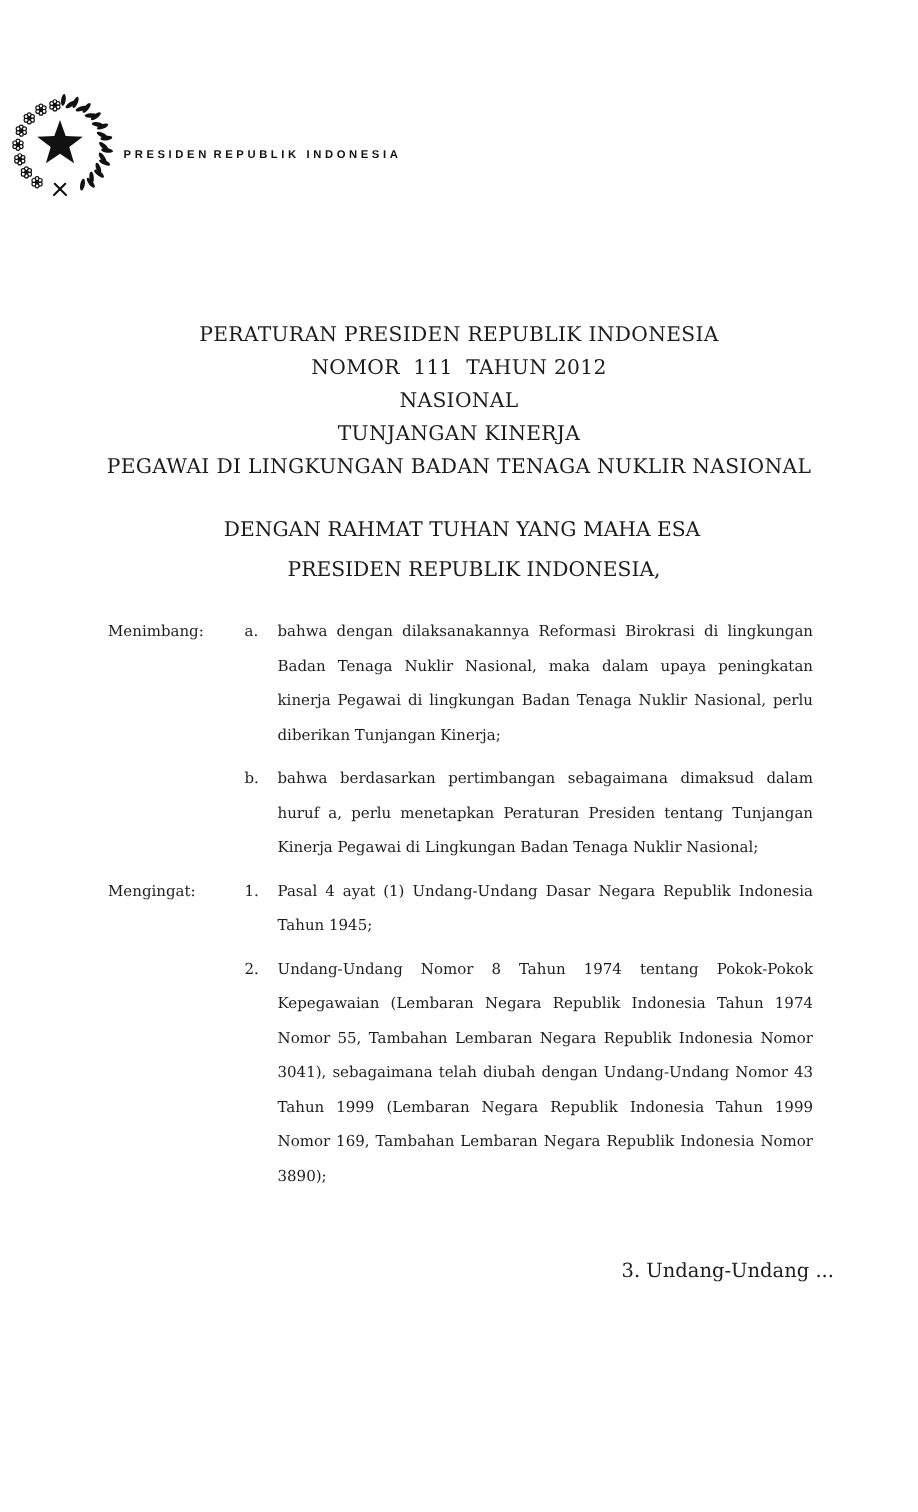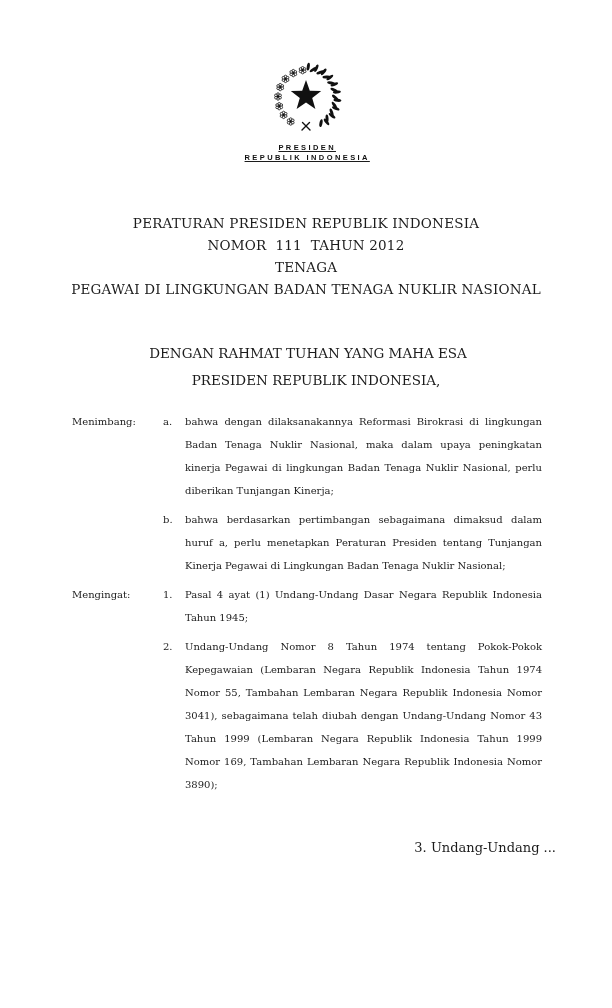--- a/index.html
+++ b/index.html
@@ -10,21 +10,21 @@
     background: #ffffff;
     color: #1c1c1c;
     font-family: "DejaVu Serif", serif;
     overflow: hidden;
   }
 
   
   .letterhead {
     position: absolute;
     top: 62px; left: 0; right: 0;
-    display: flex; flex-direction: column; align-items: center; text-decoration: underline;
+    display: flex; flex-direction: row; align-items: center;
   }
   .seal-svg { display: block; margin-bottom: 5px; }
   .seal-text {
     font-family: "Liberation Sans", sans-serif;
     font-size: 7.5px;
     font-weight: bold;
     letter-spacing: 2.4px;
     text-indent: 2.4px;
     line-height: 10px;
     color: #111;
@@ -133,21 +133,22 @@
         <line x1="43.5" y1="60.5" x2="36" y2="68"></line>
       </g>
     </svg>
     <div class="seal-text">PRESIDEN</div>
     <div class="seal-text">REPUBLIK INDONESIA</div>
   </div>
 
   <div class="title-block">
     <div>PERATURAN PRESIDEN REPUBLIK INDONESIA</div>
     <div class="pre">NOMOR  111  TAHUN 2012</div>
-    <div>TENAGA</div>
+    <div>NASIONAL</div>
+    <div>TUNJANGAN KINERJA</div>
     <div>PEGAWAI DI LINGKUNGAN BADAN TENAGA NUKLIR NASIONAL</div>
   </div>
 
   <div class="invocation">DENGAN RAHMAT TUHAN YANG MAHA ESA</div>
   <div class="authority">PRESIDEN REPUBLIK INDONESIA,</div>
 
   <div class="body-block">
 
     <div class="clause-row">
       <div class="clause-label">Menimbang:</div>

